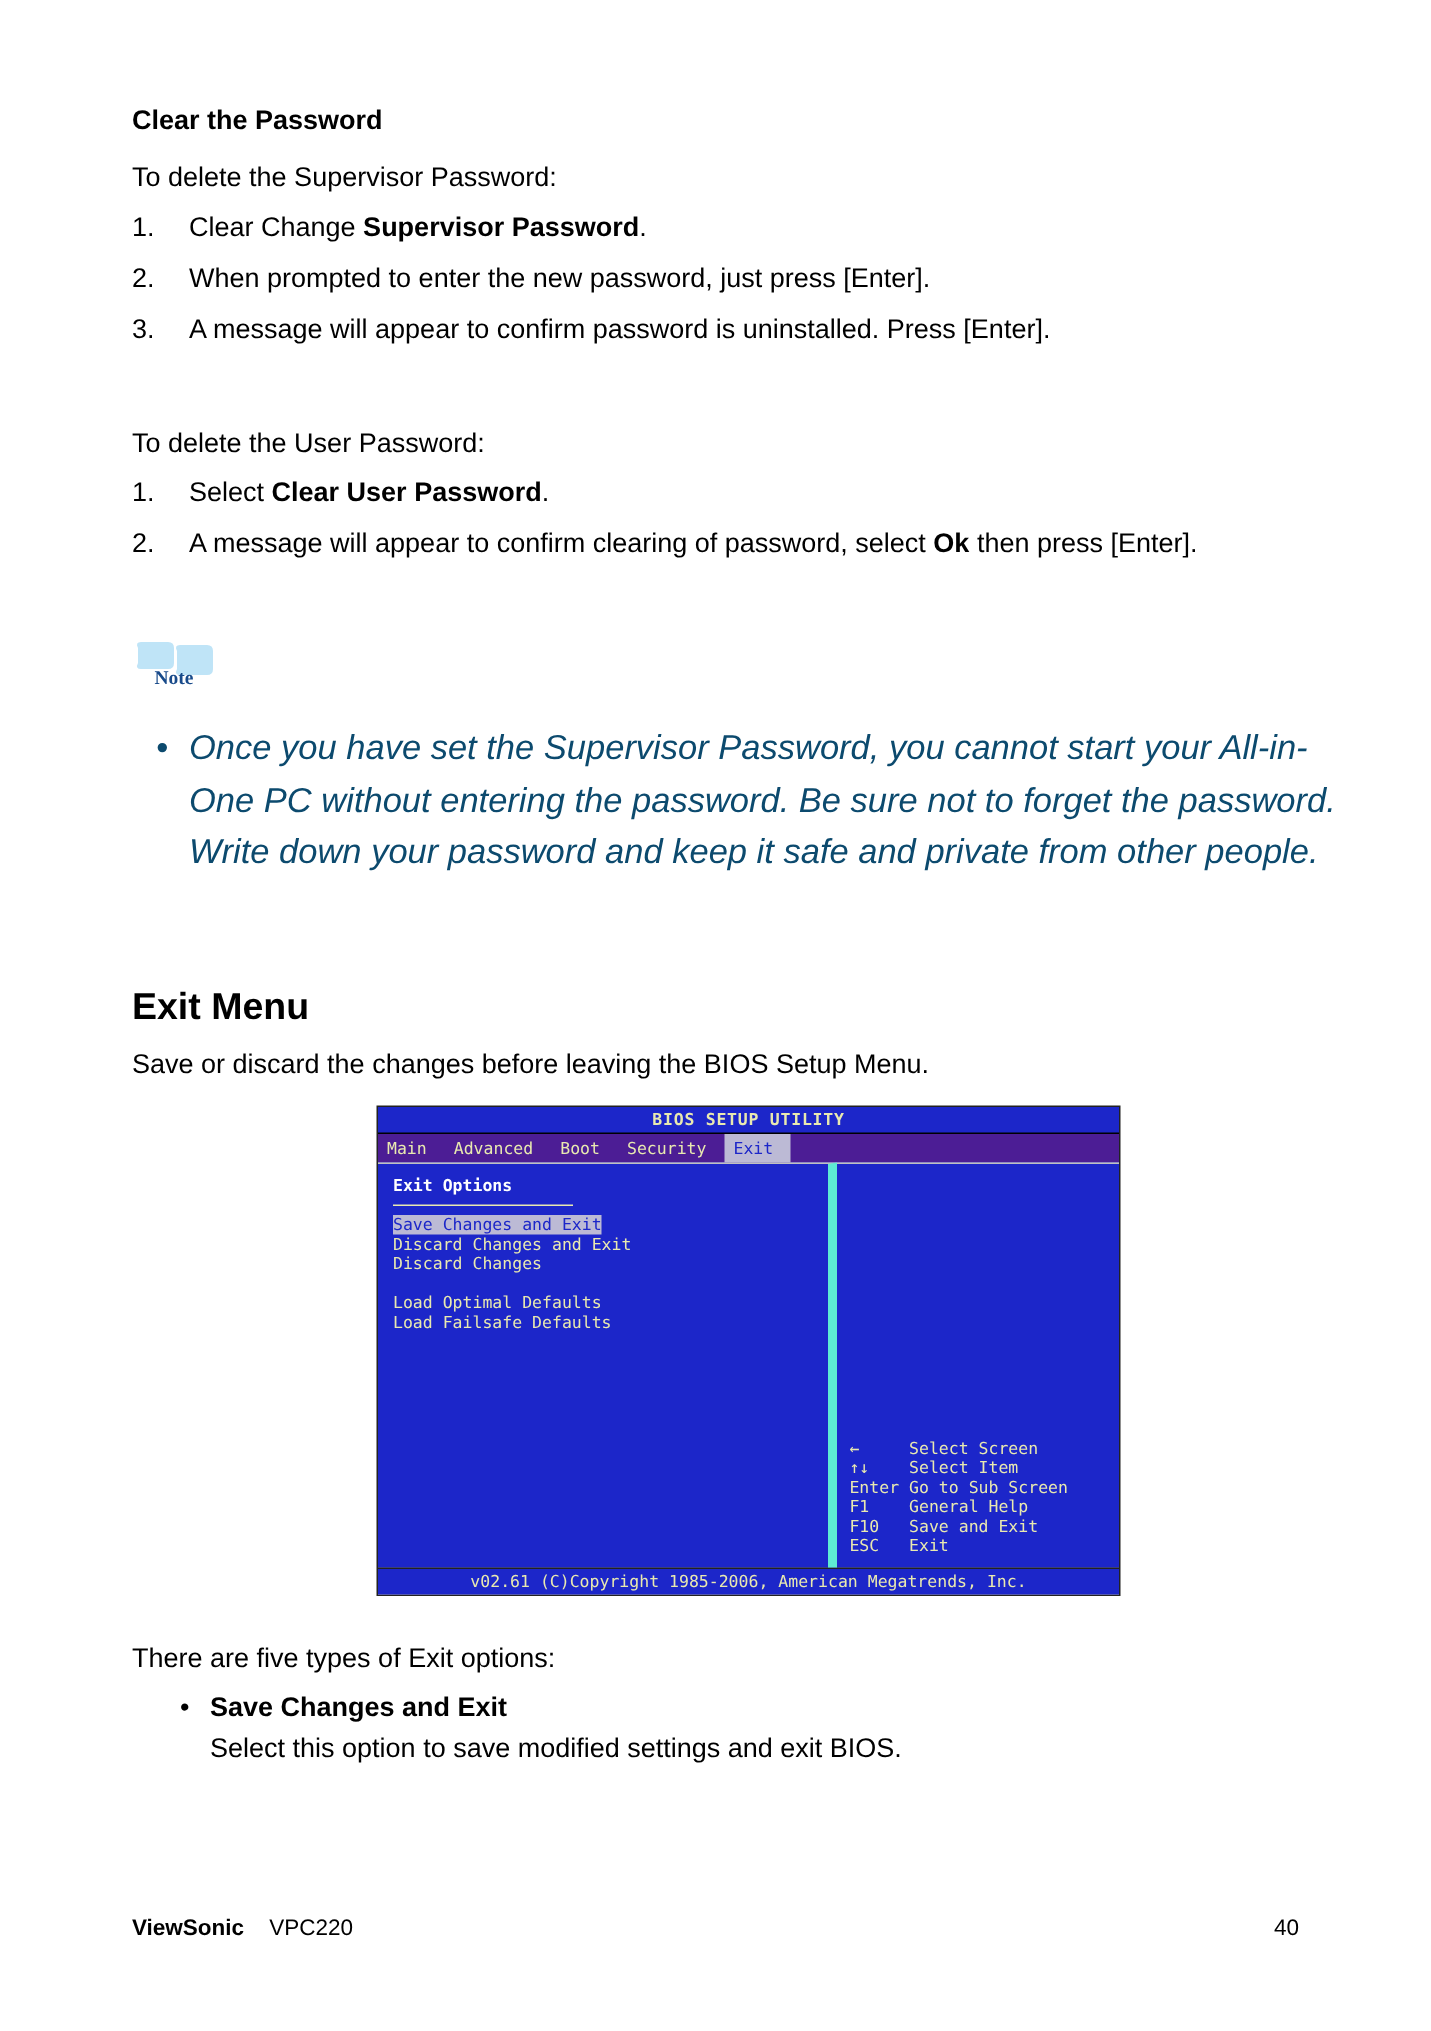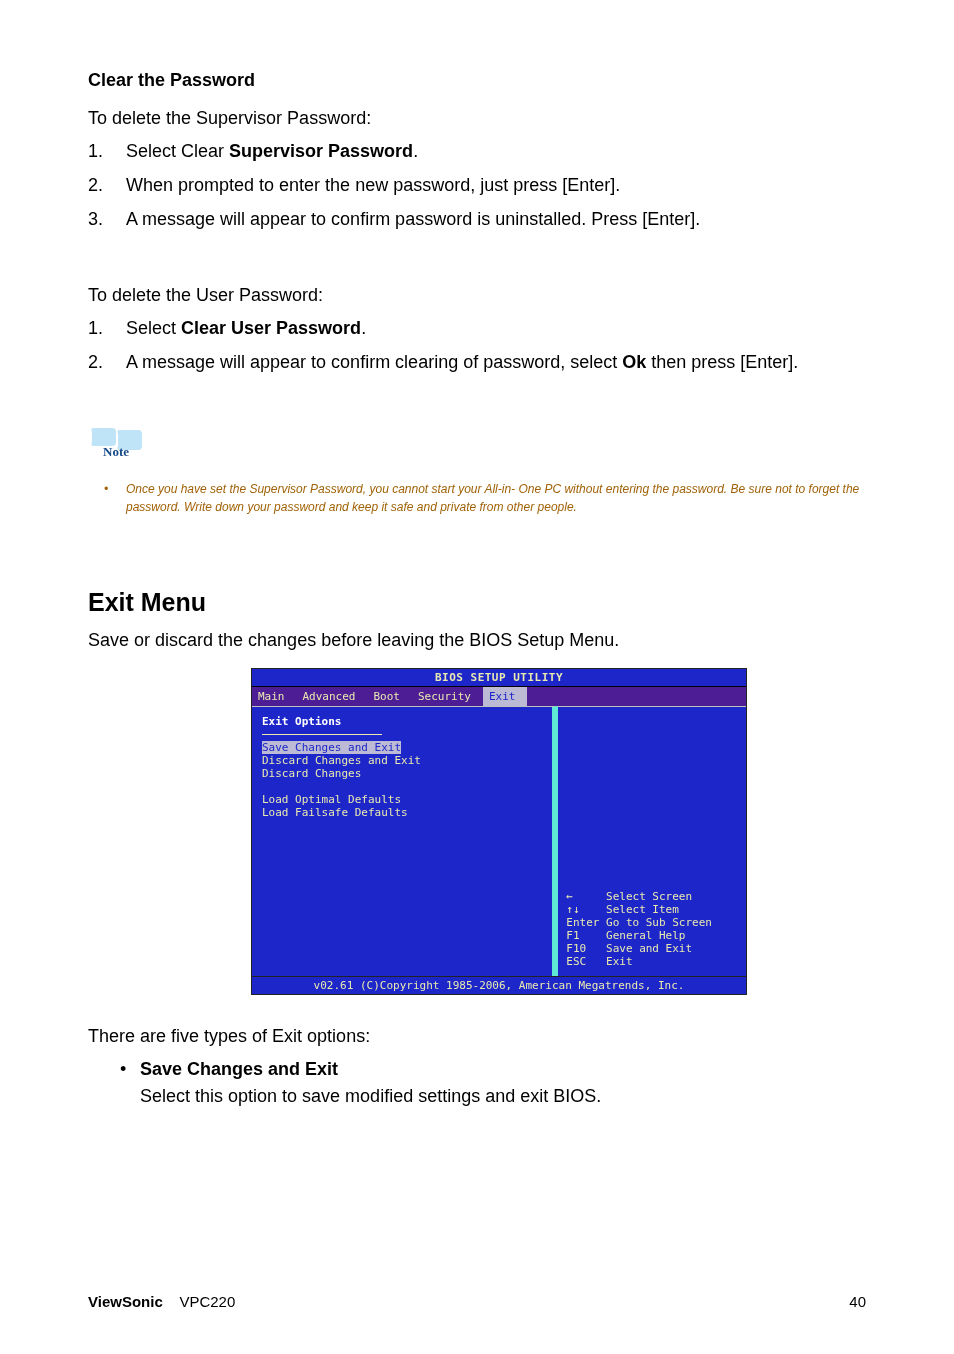--- a/index.html
+++ b/index.html
@@ -10,21 +10,21 @@
   .body-text { font-size: 18px; line-height: 1.5; margin-bottom: 6px; }
   ol.num { list-style: none; counter-reset: li; margin-bottom: 10px; }
   ol.num li { position: relative; padding-left: 38px; font-size: 18px; line-height: 1.55; margin-bottom: 6px; }
   ol.num li::before { counter-increment: li; content: counter(li) "."; position: absolute; left: 0; }
   .bold { font-weight: bold; }
 
   .note-badge { margin-top: 38px; margin-bottom: 14px; display: inline-block; position: relative; }
   .note-badge svg { display: block; }
 
   ul.note-list { list-style: none; }
-  ul.note-list li { position: relative; padding-left: 38px; font-size: 12px; font-style: italic; color: #a16207; line-height: 1.5; }
+  ul.note-list li { position: relative; padding-left: 38px; font-size: 23px; font-style: italic; color: #0c4a6e; line-height: 1.5; }
   ul.note-list li::before { content: "•"; position: absolute; left: 16px; }
 
   h2.h2 { font-size: 25px; font-weight: bold; margin-top: 72px; margin-bottom: 10px; }
 
   .bios-wrap { display: flex; justify-content: center; margin: 14px 0 28px; }
   .bios { width: 496px; font-family: "Lucida Console", Monaco, monospace; font-size: 11px; border: 1px solid #222; }
   .bios-title { background: #1c26c9; color: #e9e9b0; text-align: center; font-weight: bold; padding: 2px 0; border-bottom: 1px solid #000; letter-spacing: .5px; }
   .bios-tabs { display: flex; background: #4c1d95; color: #e9e9b0; }
   .bios-tab { padding: 3px 12px 3px 6px; }
   .bios-tab.active { background: #bcbad5; color: #1c26c9; }
@@ -37,33 +37,33 @@
   .bios-left .item.active { background: #bcbad5; color: #1c26c9; display: inline-block; }
   .bios-right .help-top { flex: 0 0 auto; }
   .bios-right .help-bottom { margin-top: auto; }
   .bios-right .kv { white-space: pre; }
   .bios-copy { background: #1c26c9; color: #e9e9b0; text-align: center; border-top: 1px solid #222; padding: 2px 0; }
 
   ul.bullet { list-style: none; margin-top: 6px; }
   ul.bullet li { position: relative; padding-left: 52px; font-size: 18px; line-height: 1.5; }
   ul.bullet li .dot { position: absolute; left: 32px; top: 0; }
 
-  .footer { position: absolute; bottom: 44px; left: 88px; right: 88px; display: flex; justify-content: space-between; font-size: 15px; }
+  .footer { position: absolute; bottom: 60px; left: 88px; right: 88px; display: flex; justify-content: space-between; font-size: 15px; }
   .footer .brand { font-weight: bold; }
 </style>
 </head>
 <body>
 
 <div class="page">
 
   <div class="section-title">Clear the Password</div>
   <div class="body-text">To delete the Supervisor Password:</div>
   <ol class="num">
     <li>
-      <span>Select Clear </span><span class="bold">Supervisor Password</span><span>.</span>
+      <span>Clear Change </span><span class="bold">Supervisor Password</span><span>.</span>
     </li>
     <li>When prompted to enter the new password, just press [Enter].</li>
     <li>A message will appear to confirm password is uninstalled. Press [Enter].</li>
   </ol>
 
   <div class="body-text" style="margin-top:48px">To delete the User Password:</div>
   <ol class="num">
     <li>
       <span>Select </span><span class="bold">Clear User Password</span><span>.</span>
     </li>

